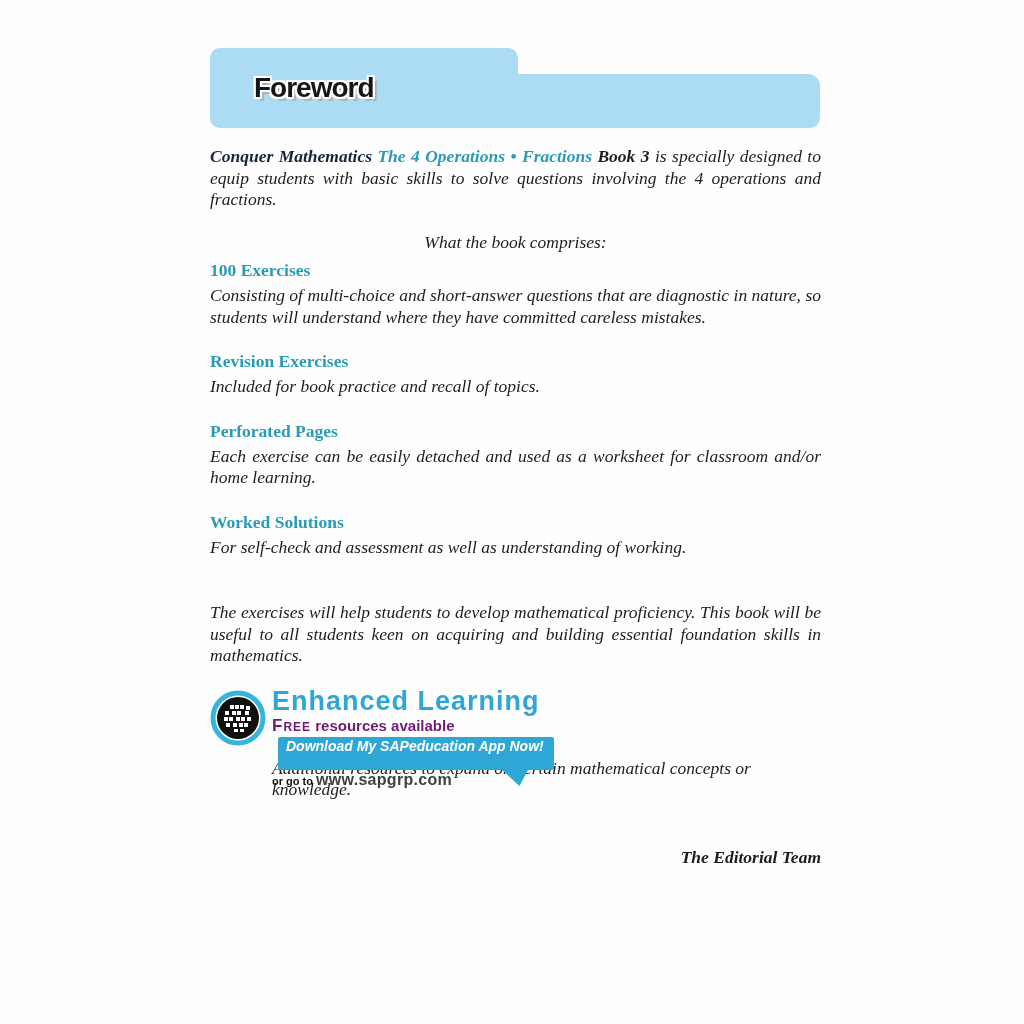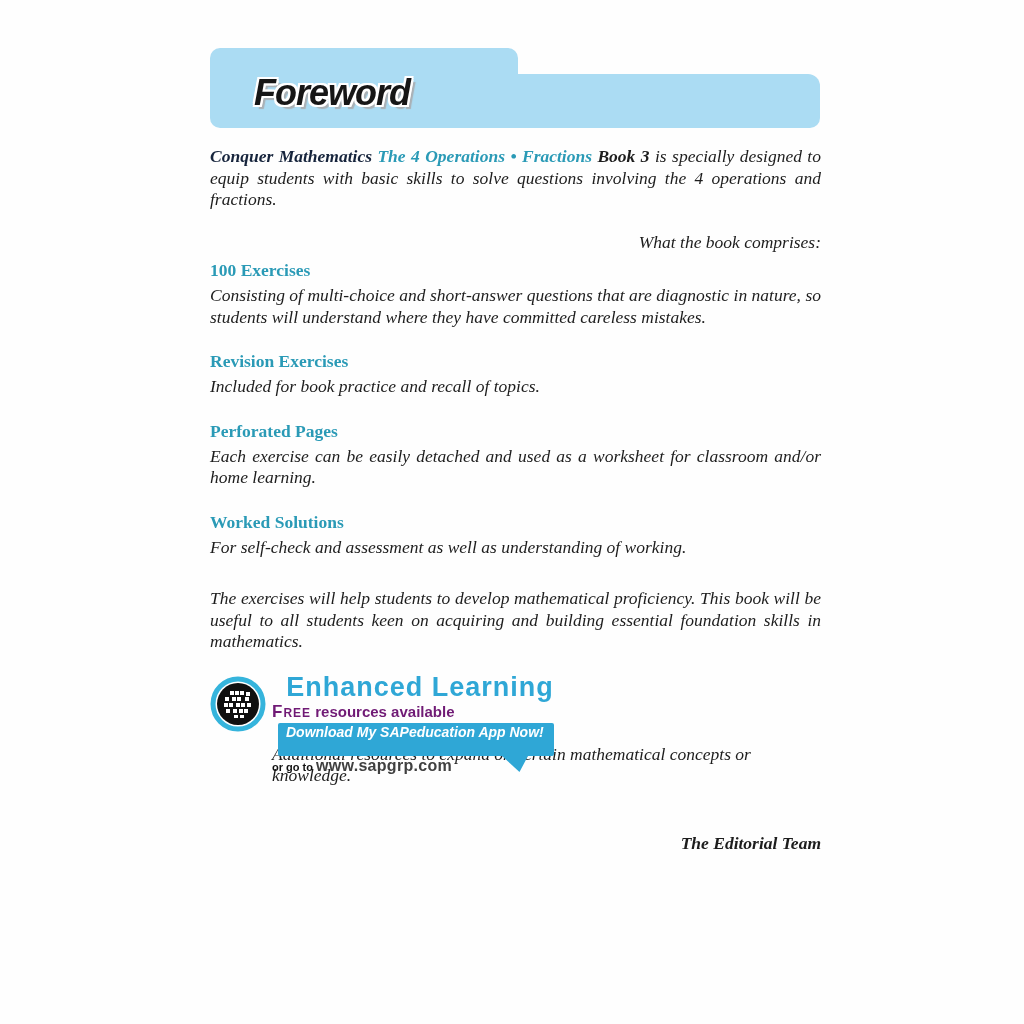--- a/index.html
+++ b/index.html
@@ -17,50 +17,49 @@
     position:absolute;left:0;top:0;width:308px;height:80px;
     background:var(--tab);border-radius:10px 10px 0 10px;
   }
   .tab-right{
     position:absolute;right:0;top:26px;width:306px;height:54px;
     background:var(--tab);border-radius:0 12px 10px 0;
   }
   .tab-title{
     position:absolute;left:44px;top:24px;
     font-family:"Liberation Sans","DejaVu Sans",sans-serif;
-    font-style:italic;font-weight:900;font-size:36px;letter-spacing:-1px;
+    font-weight:900;font-size:28px;letter-spacing:-1px;
     color:#161616;
     text-shadow:
       -2px -2px 0 #fff, 2px -2px 0 #fff, -2px 2px 0 #fff, 2px 2px 0 #fff,
       -2px 0 0 #fff, 2px 0 0 #fff, 0 -2px 0 #fff, 0 2px 0 #fff,
       4px 4px 1px #a9b0b5;
   }
   
   .content{position:absolute;left:210px;top:146px;width:611px;}
   p{margin:0;font-size:17.5px;line-height:21.5px;text-align:justify;font-style:italic;}
   .intro b.navy{color:var(--navy);}
   .intro .teal{color:var(--teal);font-weight:bold;}
-  .comprises{margin-top:21px;text-align:right;}
+  .comprises{margin-top:21px;text-align:center;}
   .section{margin-top:18px;}
   .section.first{margin-top:7px;}
   .section-heading{
     font-size:17.5px;line-height:21px;color:var(--teal);font-weight:bold;
   }
   .section-body{margin-top:4px;}
   .sec-gap{margin-top:23px;}
-  .closing{margin-top:30px;}
+  .closing{margin-top:44px;}
   
   .enhanced{position:relative;margin-top:21px;height:86px;
     font-family:"Liberation Sans","DejaVu Sans",sans-serif;}
   .el-badge{position:absolute;left:0;top:2px;width:56px;height:56px;}
   .el-text{position:absolute;left:62px;top:0;}
   .el-title{
     font-size:27px;font-weight:800;letter-spacing:1px;color:var(--cyan);
     line-height:27px;
-    text-align:right;
   }
   .el-free-line{margin-top:3px;font-size:15px;font-weight:bold;color:#701a75;line-height:16px;}
   .el-free-word{font-variant:small-caps;font-size:17px;letter-spacing:1px;}
   .el-ribbon{
     display:inline-block;margin-top:3px;margin-left:6px;
     background:var(--cyan);color:#ffffff;
     font-size:14px;font-weight:bold;font-style:italic;
     padding:2px 10px 17px 8px;border-radius:2px;line-height:14px;
     position:relative;
     text-align:right;

